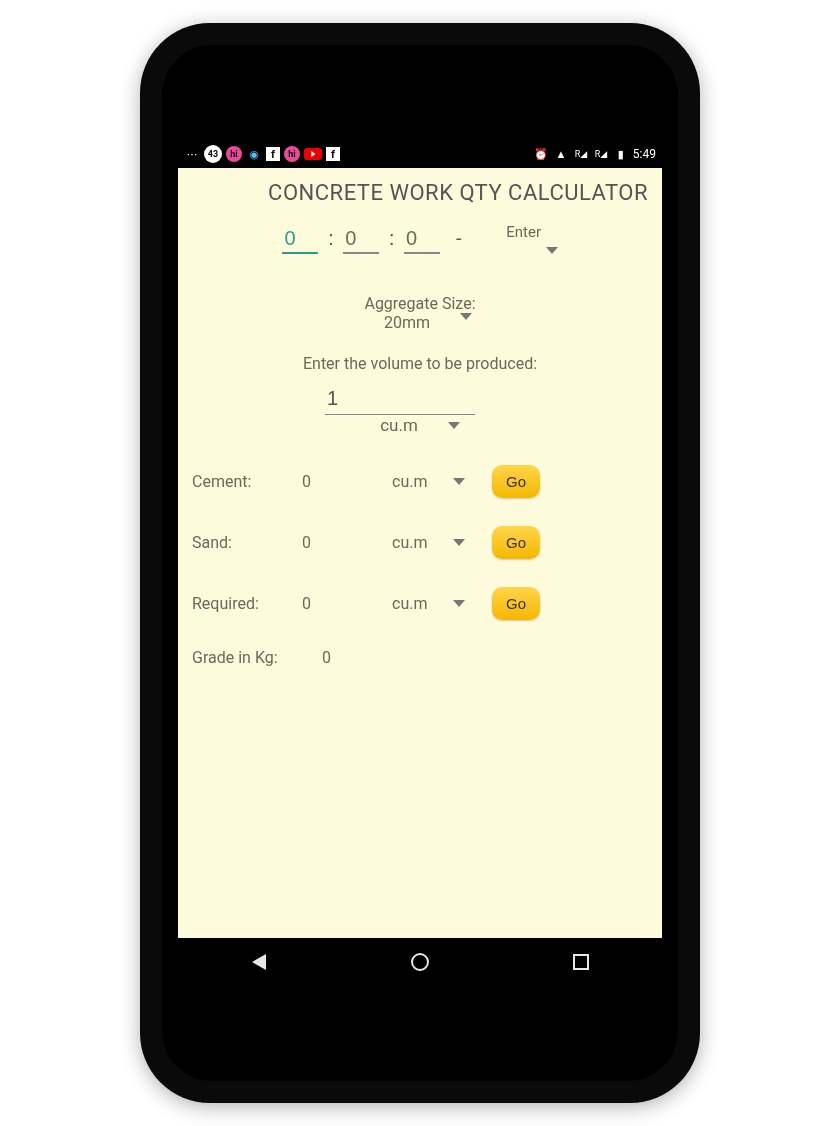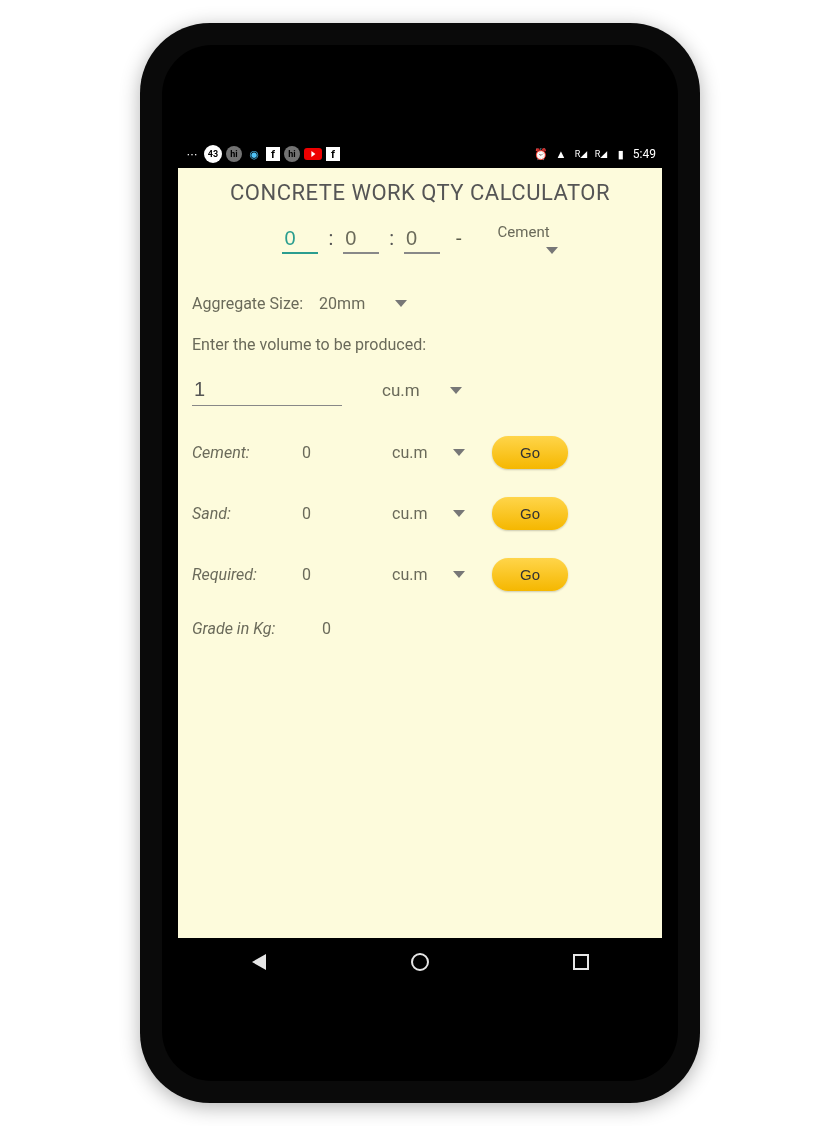--- a/index.html
+++ b/index.html
@@ -122,21 +122,21 @@
     border-bottom: 3px solid transparent;
   }
   .app {
     flex: 1;
     background: #fdfbdc;
     padding: 12px 14px;
     color: #5a5a4a;
     overflow: hidden;
   }
   .title {
-    text-align: center;
+    text-align: right;
     font-size: 22px;
     font-weight: 400;
     color: #555;
     margin-bottom: 18px;
     letter-spacing: 0.5px;
   }
   .subtitle {
     text-align: center;
     font-size: 15px;
     color: #6a6a5a;
@@ -188,26 +188,27 @@
     font-size: 20px;
     padding-bottom: 4px;
     margin: 0 6px;
   }
   .row {
     display: flex;
     align-items: center;
     margin-bottom: 22px;
     font-size: 16px;
     color: #6a6a5a;
+    flex-direction: column;
   }
   .row-label { flex: 0 0 auto; }
   .agg-value {
     margin-left: 16px;
     display: flex;
-    align-items: center;
+    align-items: flex-start;
   }
   .volume-input {
     width: 150px;
     border: none;
     border-bottom: 1px solid #888;
     background: transparent;
     font-size: 20px;
     padding: 4px 2px;
     color: #555;
     outline: none;
@@ -243,33 +244,33 @@
     cursor: pointer;
     box-shadow: 0 1px 2px rgba(0,0,0,0.2);
   }
   .result-row {
     display: flex;
     align-items: center;
     margin-bottom: 28px;
     font-size: 16px;
     color: #6a6a5a;
   }
-  .result-label { width: 110px; font-style: italic; }
+  .result-label { width: 110px; }
   .result-value { width: 90px; }
   .result-unit {
     display: flex;
     align-items: center;
     gap: 10px;
     width: 90px;
   }
   .go-btn {
     background: linear-gradient(#ffd54a, #f5b700);
     border: none;
-    border-radius: 16px;
-    padding: 8px 28px;
+    border-radius: 10px;
+    padding: 8px 14px;
     font-size: 15px;
     color: #333;
     cursor: pointer;
     box-shadow: 0 1px 2px rgba(0,0,0,0.2);
     margin-left: 10px;
   }
   .nav-bar {
     height: 48px;
     background: #000;
     display: flex;
@@ -295,21 +296,21 @@
     border: 2px solid #fff;
     border-radius: 50%;
     opacity: 0.9;
   }
   .nav-recent {
     width: 16px; height: 16px;
     border: 2px solid #fff;
     opacity: 0.9;
   }
   .hi-icon {
-    background:#737373;
+    background:#ec4899;
     color:#000;
     width:16px;
     height:16px;
     border-radius:50%;
     font-size:9px;
     font-weight:bold;
     display:inline-flex;
     align-items:center;
     justify-content:center;
   }
@@ -348,37 +349,37 @@
         <div class="title">CONCRETE WORK QTY CALCULATOR</div>
 
         <div class="ratio-row">
           <input class="ratio-input" style="color: rgb(42, 157, 143);" value="0">
           <span class="ratio-sep">:</span>
           <input class="ratio-input" style="border-bottom-color: rgb(136, 136, 136);" value="0">
           <span class="ratio-sep">:</span>
           <input class="ratio-input" style="border-bottom-color: rgb(136, 136, 136);" value="0">
           <span class="dash">-</span>
           <div class="grade-block">
-            <span class="grade-label">Cement</span>
+            <span class="grade-label">Enter</span>
             <div style="display:flex;align-items:center;">
               <span style="width:40px;"></span>
               <span class="dropdown-arrow"></span>
             </div>
           </div>
         </div>
 
         <div class="row">
           <span class="row-label">Aggregate Size:</span>
           <div class="agg-value">
             <span>20mm</span>
             <span class="dropdown-arrow" style="margin-left:30px;"></span>
           </div>
         </div>
 
-        <div class="row" style="margin-bottom:20px;">
+        <div class="row" style="margin-bottom:10px;">
           <span>Enter the volume to be produced:</span>
         </div>
         <div class="row" style="margin-bottom:30px;">
           <input class="volume-input" value="1" style="">
           <div class="unit-drop">
             <span>cu.m</span>
             <span class="dropdown-arrow"></span>
           </div>
         </div>
 

